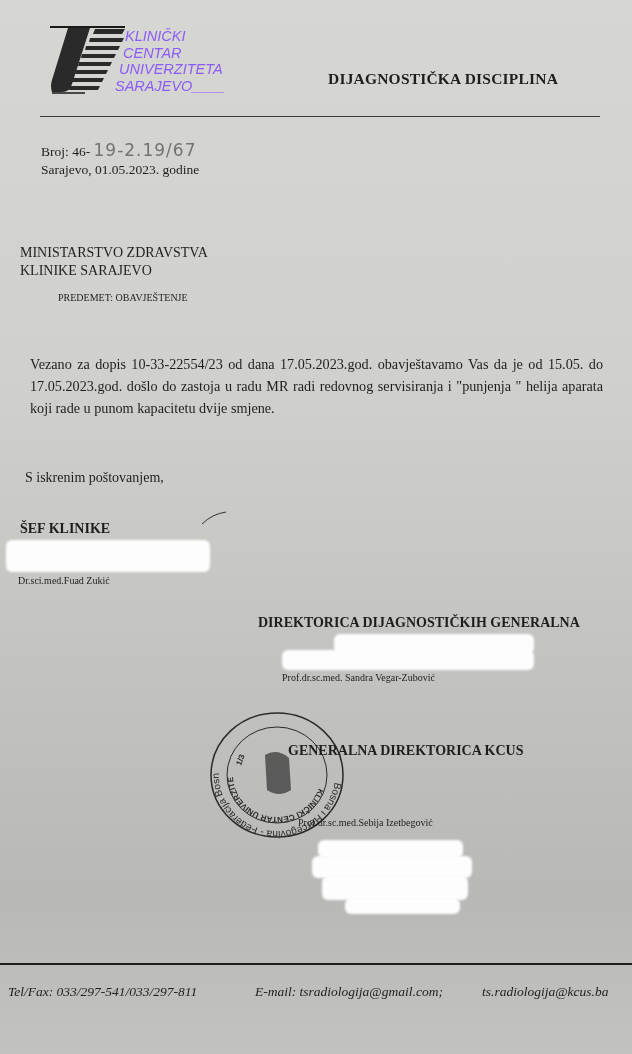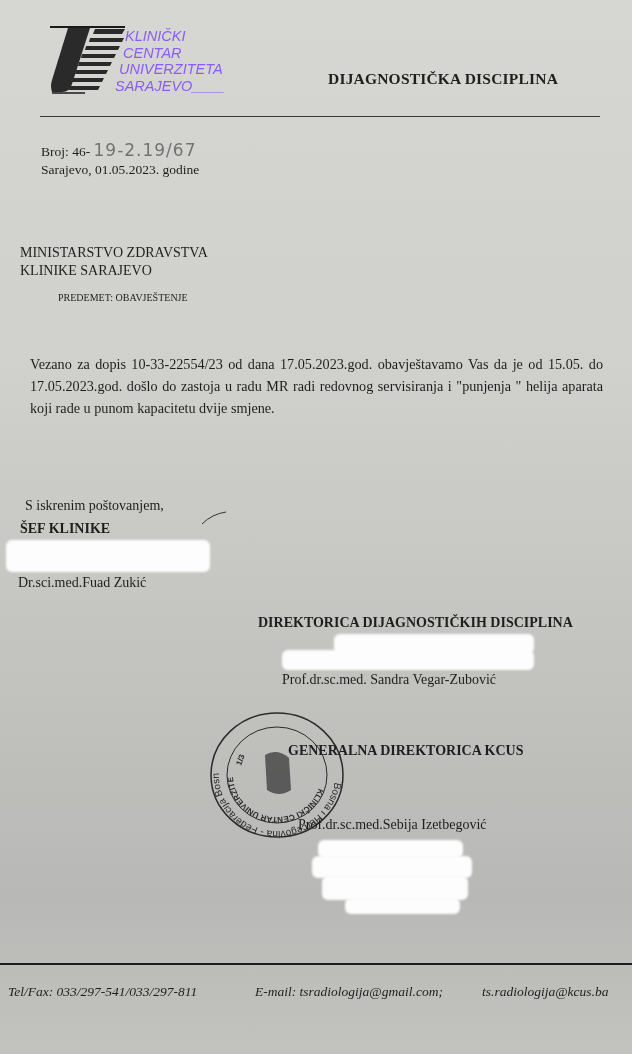--- a/index.html
+++ b/index.html
@@ -16,24 +16,24 @@
   .logo-text div:nth-child(2){ margin-left:-2px; }
   .logo-text div:nth-child(3){ margin-left:-6px; }
   .logo-text div:nth-child(4){ margin-left:-10px; }
   .dept { left:328px; top:70px; font-weight:bold; font-size:15.5px; letter-spacing:0.2px; }
   .hr-top { left:40px; top:116px; width:560px; height:1px; background:#3a3a3a; }
   .meta { left:41px; top:142px; font-size:13.5px; line-height:17.5px; }
   .hand { font-family:"DejaVu Sans", sans-serif; font-size:17px; letter-spacing:1px; color:#737373; }
   .addr { left:20px; top:244px; font-size:14px; line-height:18px; }
   .subject { left:36px; top:292px; font-size:10px;margin-left:22px; }
   .body-text { left:30px; top:353px; width:573px; font-size:14.2px; line-height:22px; text-align:justify; }
-  .closing { left:25px; top:498px; font-size:14px; }
+  .closing { left:25px; top:470px; font-size:14px; }
   .sig-title { font-weight:bold; font-size:14px; }
   .redact { background:#fdfdfd; border-radius:6px; filter:blur(1.2px); }
-  .sig-name { font-size:14px;text-align:center; }
+  .sig-name { font-size:10px;text-align:center; }
   .hr-bottom { left:0; top:963px; width:632px; height:2px; background:#1e1e1e; }
   .footer { top:984px; font-style:italic; font-size:13.5px; }
   .stamp { left:207px; top:710px; width:140px; height:130px; }
 </style>
 </head>
 <body>
 
 <div class="abs logo">
   <svg width="80" height="70" viewBox="0 0 80 70" style="position:absolute;left:0;top:0">
     <line x1="0" y1="1" x2="75" y2="1" stroke="#1a1a1a" stroke-width="2"></line>
@@ -75,21 +75,21 @@
 <div class="abs body-text">Vezano za dopis 10-33-22554/23 od dana 17.05.2023.god. obavještavamo Vas da je od 15.05. do 17.05.2023.god. došlo do zastoja u radu MR radi redovnog servisiranja i "punjenja " helija aparata koji rade u punom kapacitetu dvije smjene.</div>
 <div class="abs closing">S iskrenim poštovanjem,</div>
 
 <div class="abs sig-title" style="left:20px;top:521px;">ŠEF KLINIKE</div>
 <svg class="abs" style="left:200px;top:510px" width="30" height="16">
     <path d="M2 14 Q12 4 26 2" stroke="#333" stroke-width="1" fill="none"></path>
   </svg>
 <div class="abs redact" style="left:6px;top:540px;width:204px;height:32px;"></div>
 <div class="abs sig-name" style="left:18px;top:575px;">Dr.sci.med.Fuad Zukić</div>
 
-<div class="abs sig-title" style="left:258px;top:615px;">DIREKTORICA DIJAGNOSTIČKIH DISCIPLINA</div>
+<div class="abs sig-title" style="left:258px;top:615px;">DIREKTORICA DIJAGNOSTIČKIH GENERALNA</div>
 <div class="abs redact" style="left:334px;top:634px;width:200px;height:20px;"></div>
 <div class="abs redact" style="left:282px;top:650px;width:252px;height:20px;"></div>
 <div class="abs sig-name" style="left:282px;top:672px;">Prof.dr.sc.med. Sandra Vegar-Zubović</div>
 
 <svg class="abs stamp" viewBox="0 0 140 130">
   <defs>
     <path id="outerArc" d="M70 65 m-58 0 a58 56 0 1 1 116 0 a58 56 0 1 1 -116 0"></path>
     <path id="innerArc" d="M70 65 m-44 0 a44 42 0 1 1 88 0 a44 42 0 1 1 -88 0"></path>
   </defs>
   <ellipse cx="70" cy="65" rx="66" ry="62" fill="none" stroke="#2a2a2a" stroke-width="1.5"></ellipse>

